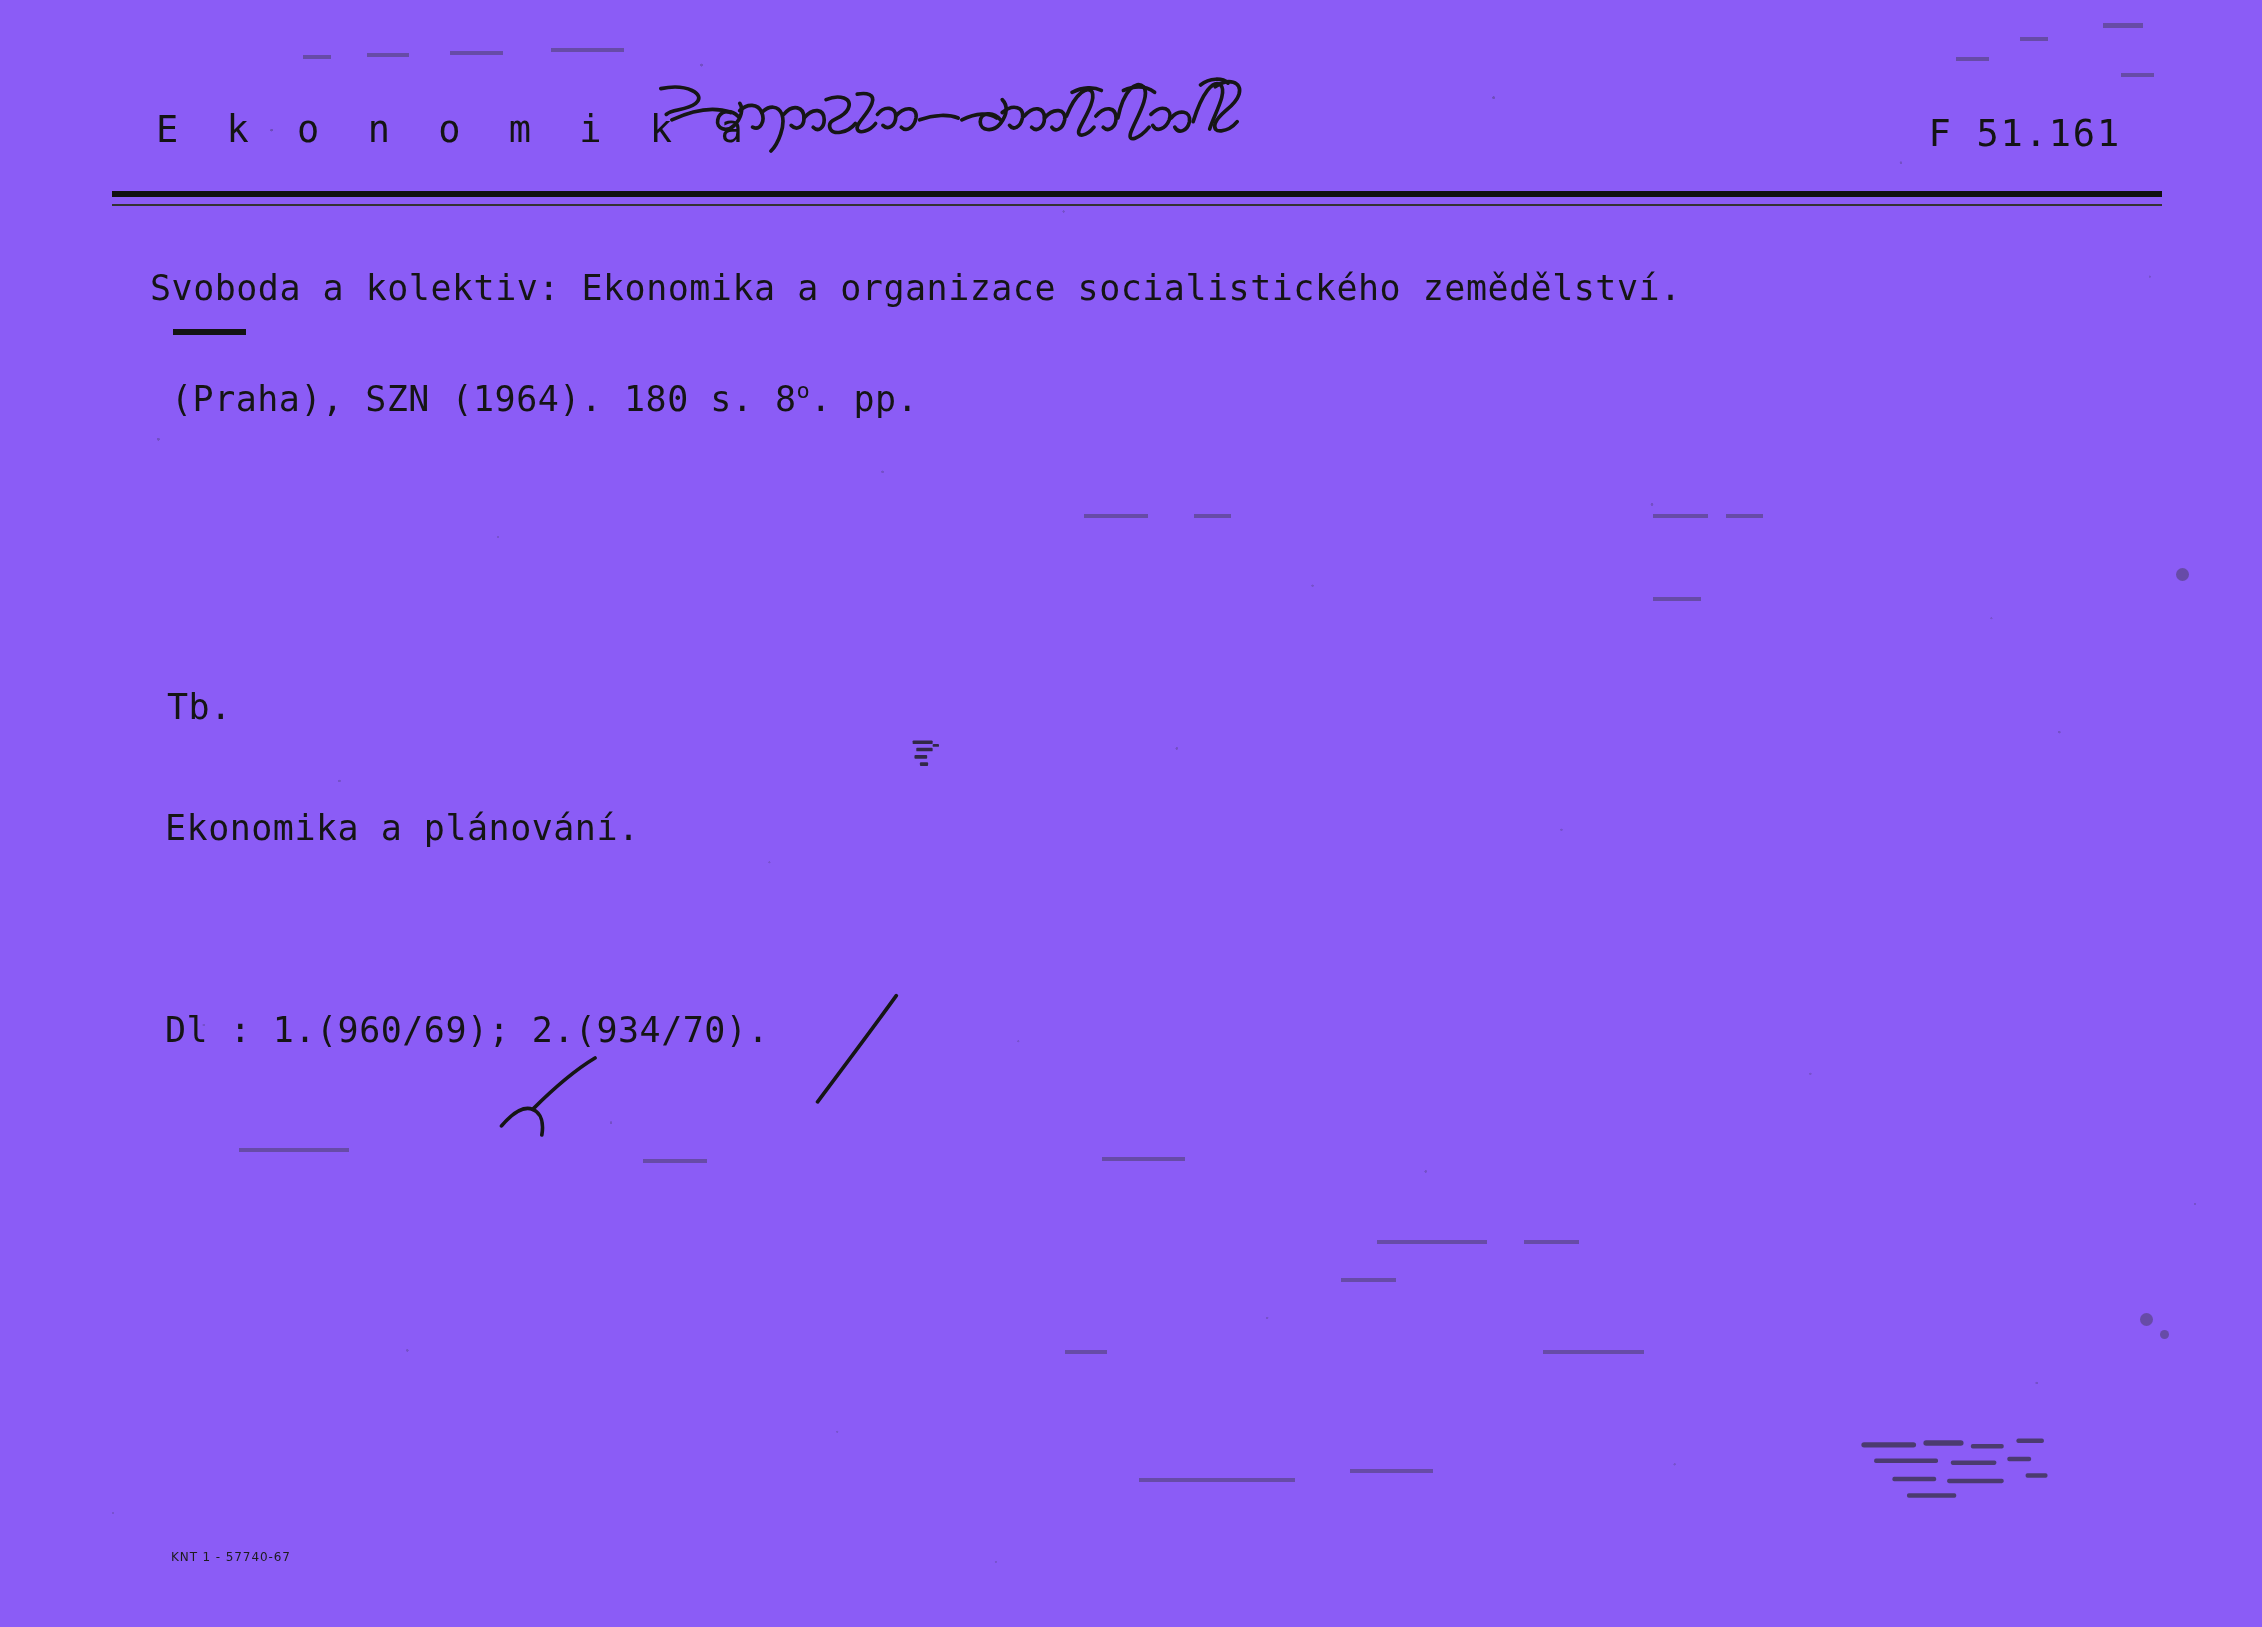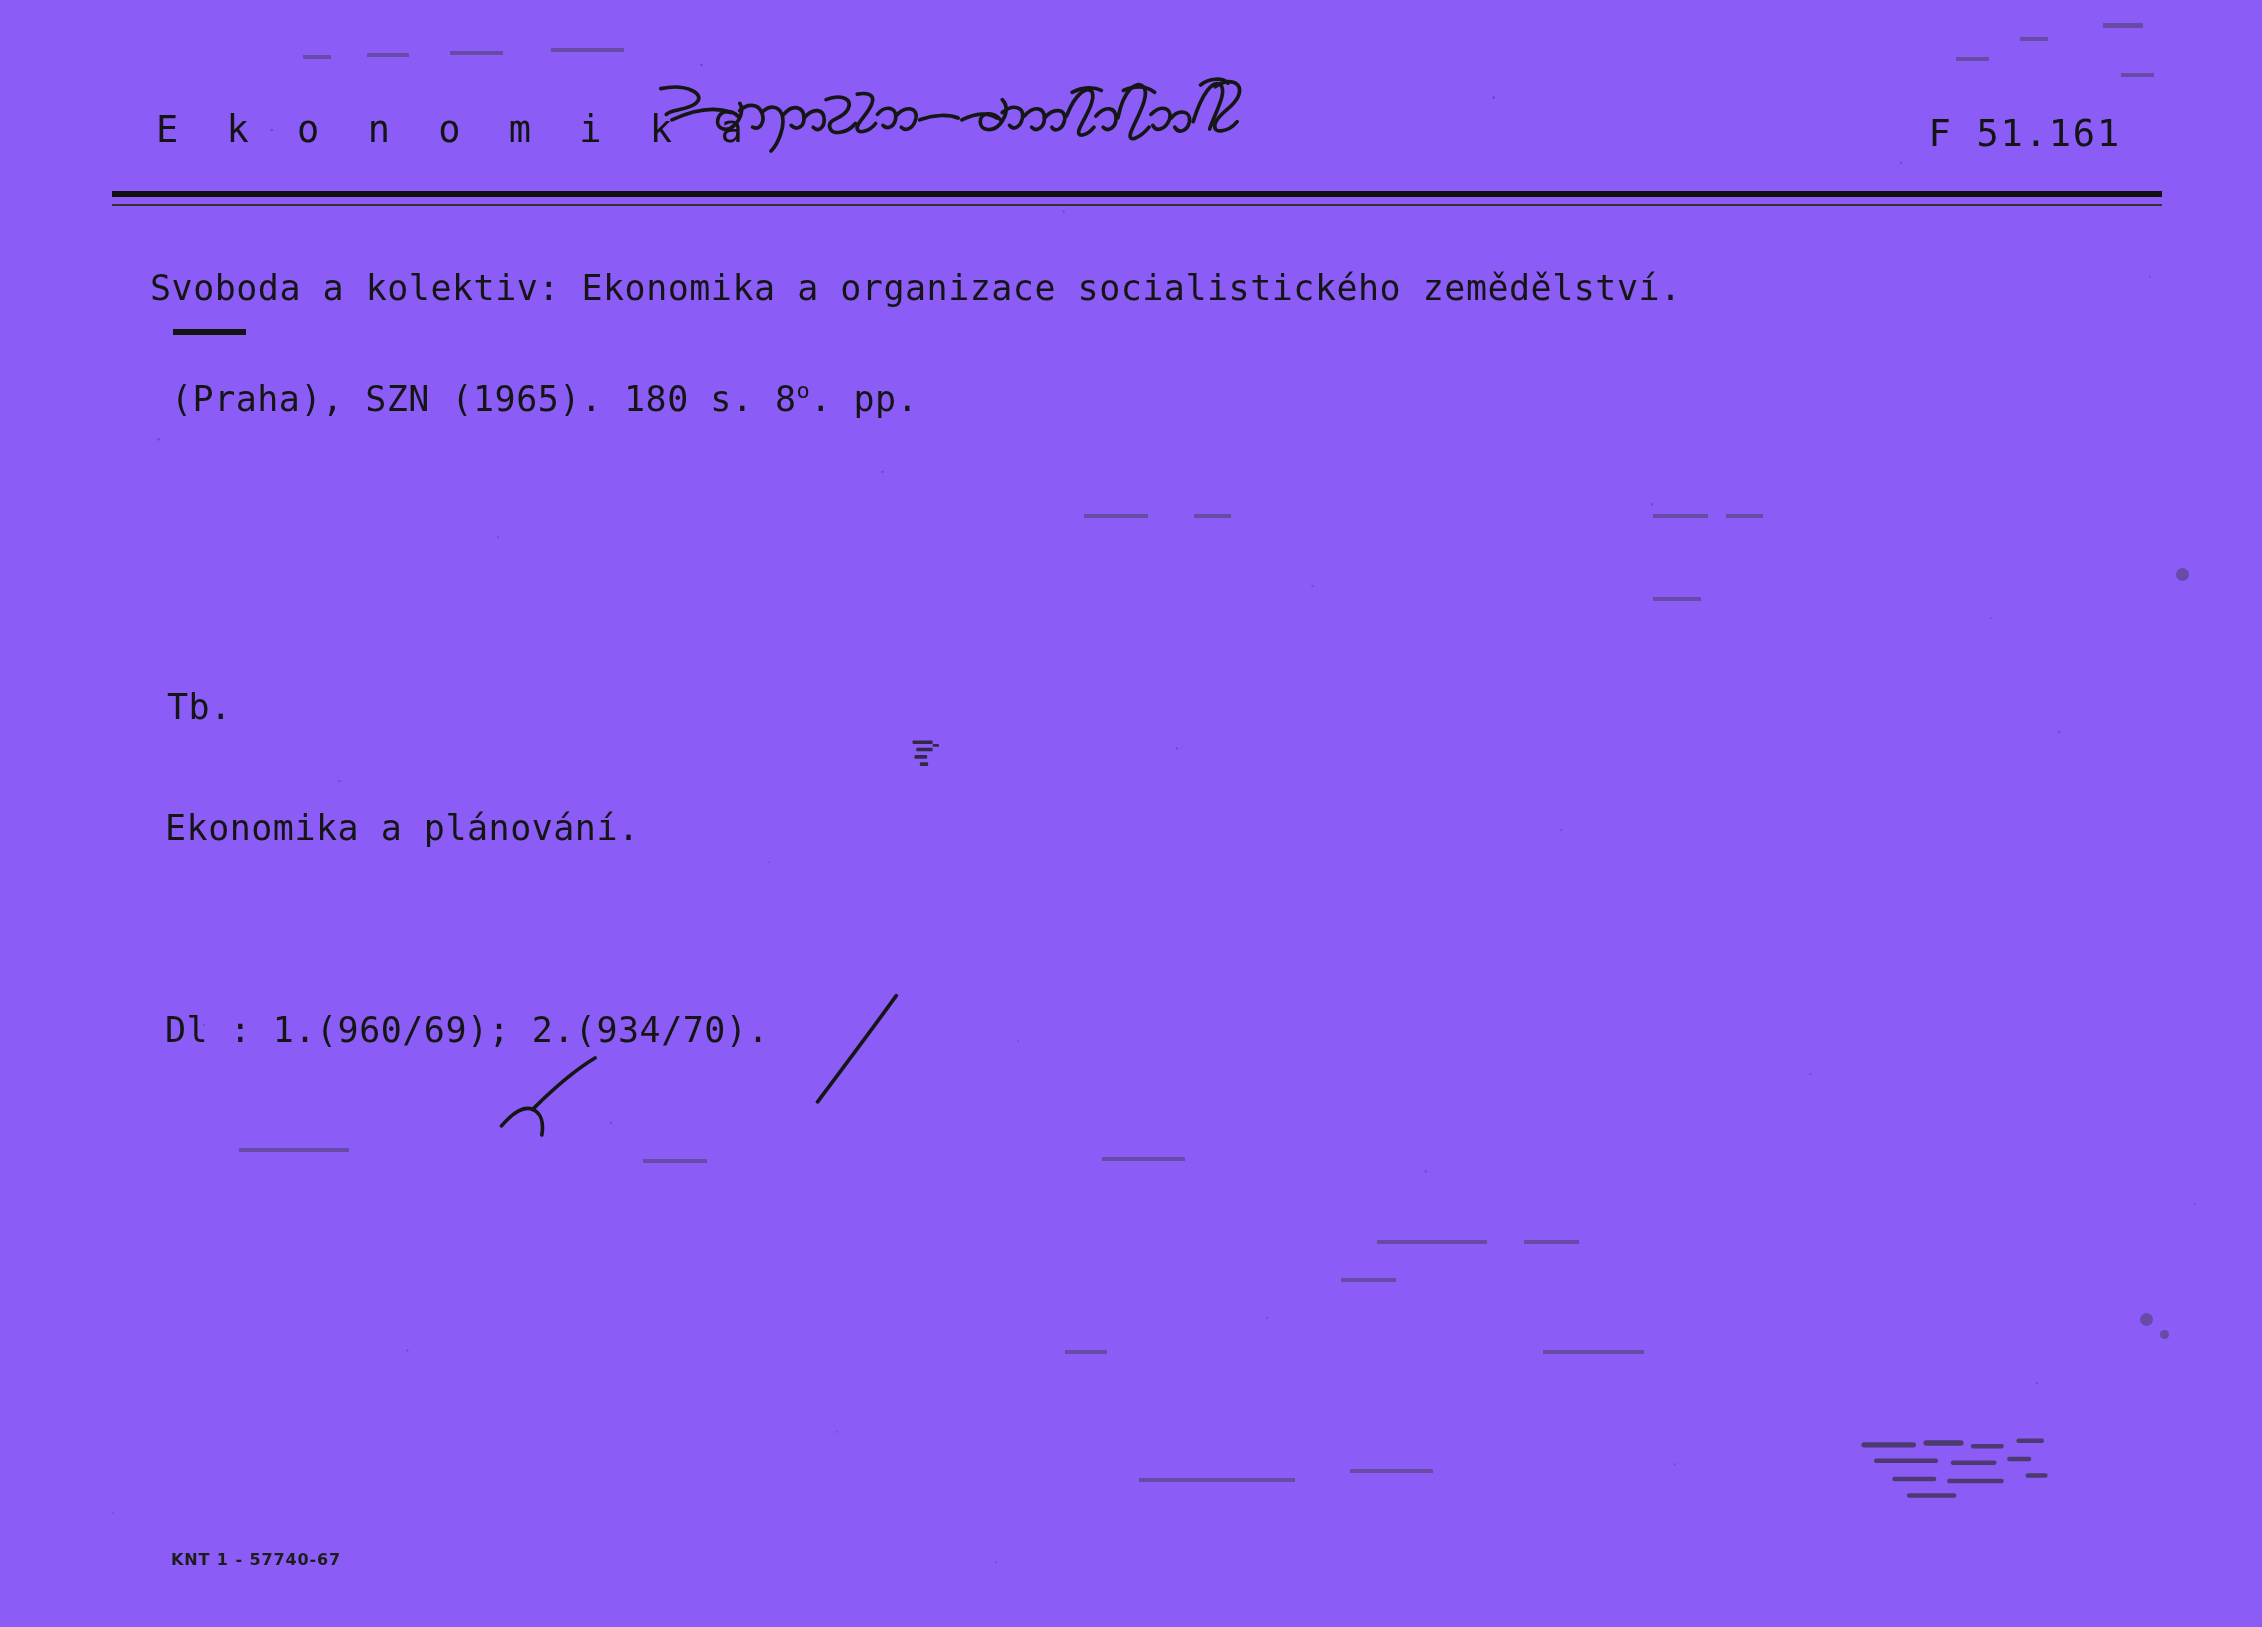--- a/index.html
+++ b/index.html
@@ -153,23 +153,23 @@
     font-size: 22px;
     vertical-align: super;
   }
 
   
   #footer-code {
     position: absolute;
     left: 171px;
     top: 1550px;
     font-family: "DejaVu Sans", sans-serif;
-    font-size: 16px;
+    font-size: 12px;
     letter-spacing: 0.9px;
-    font-weight: 700;
+    font-weight: 400;
     color: #1d1d1d;
   }
 
   
   #smudge {
     position: absolute;
     left: 1855px;
     top: 1433px;
     width: 239px;
     height: 73px;
@@ -257,21 +257,21 @@
       <path d="M606 16 C 620 6, 636 10, 632 24 C 628 38, 610 44, 606 56 C 602 68, 620 66, 630 54"></path>
     </g>
   </svg>
 
   <div id="rule"></div>
   <div id="rule-thin"></div>
 
   <div class="line" id="title-line">Svoboda a kolektiv: Ekonomika a organizace socialistického zemědělství.</div>
   <div id="author-underline"></div>
 
-  <div class="line" id="imprint-line"><span>(Praha), SZN (1965). 180 s. 8</span><sup class="deg">o</sup><span>. pp.</span></div>
+  <div class="line" id="imprint-line"><span>(Praha), SZN (1964). 180 s. 8</span><sup class="deg">o</sup><span>. pp.</span></div>
 
   <div class="line" id="tb-line">Tb.</div>
   <div class="line" id="subject-line">Ekonomika a plánování.</div>
   <div class="line" id="dl-line">Dl : 1.(960/69); 2.(934/70).</div>
 
   <svg style="position:absolute; left:496px; top:1056px; width:165px; height:92px;" viewBox="0 0 180 100" xmlns="http://www.w3.org/2000/svg">
     <path d="M6 76 C 18 62, 30 54, 40 58 C 50 62, 52 74, 50 86" fill="none" stroke="#161616" stroke-width="4" stroke-linecap="round"></path>
     <path d="M40 58 C 62 36, 88 14, 108 2" fill="none" stroke="#161616" stroke-width="4" stroke-linecap="round"></path>
   </svg>
 

